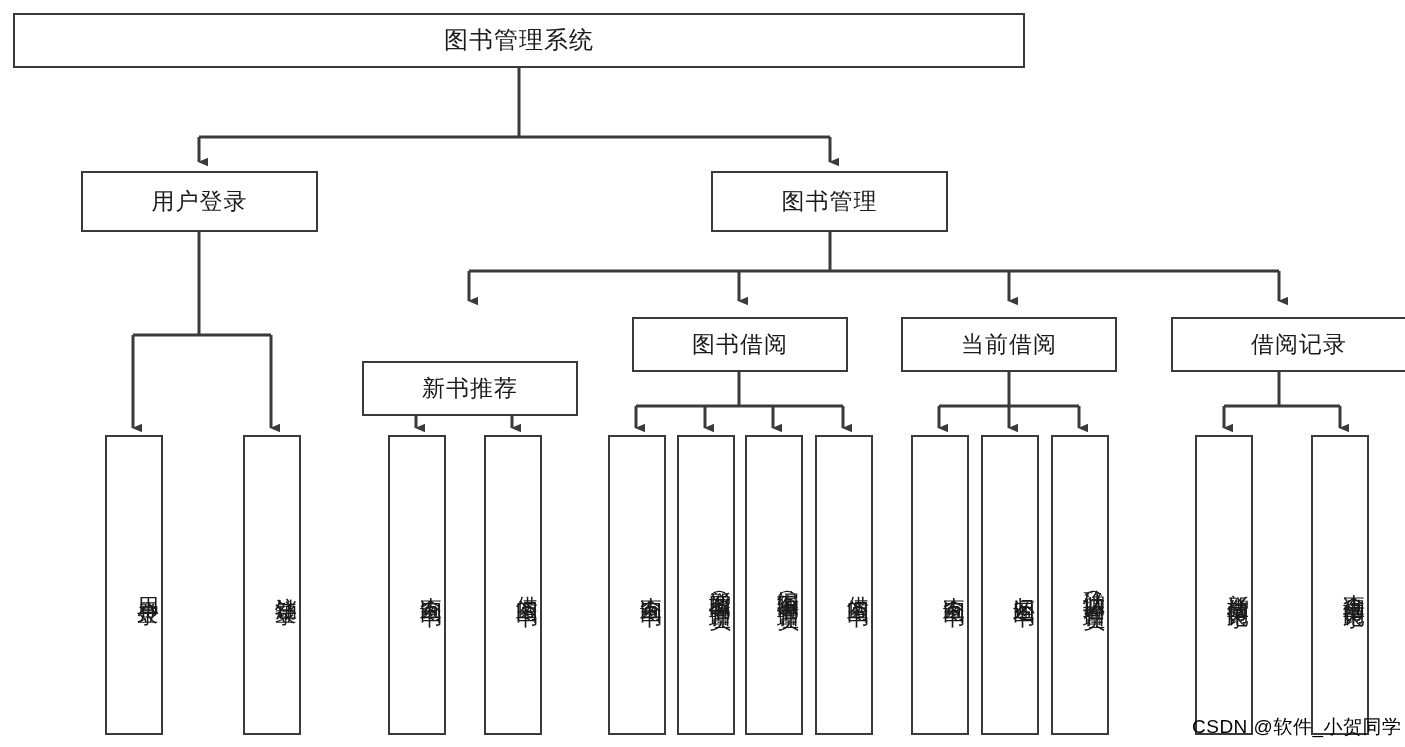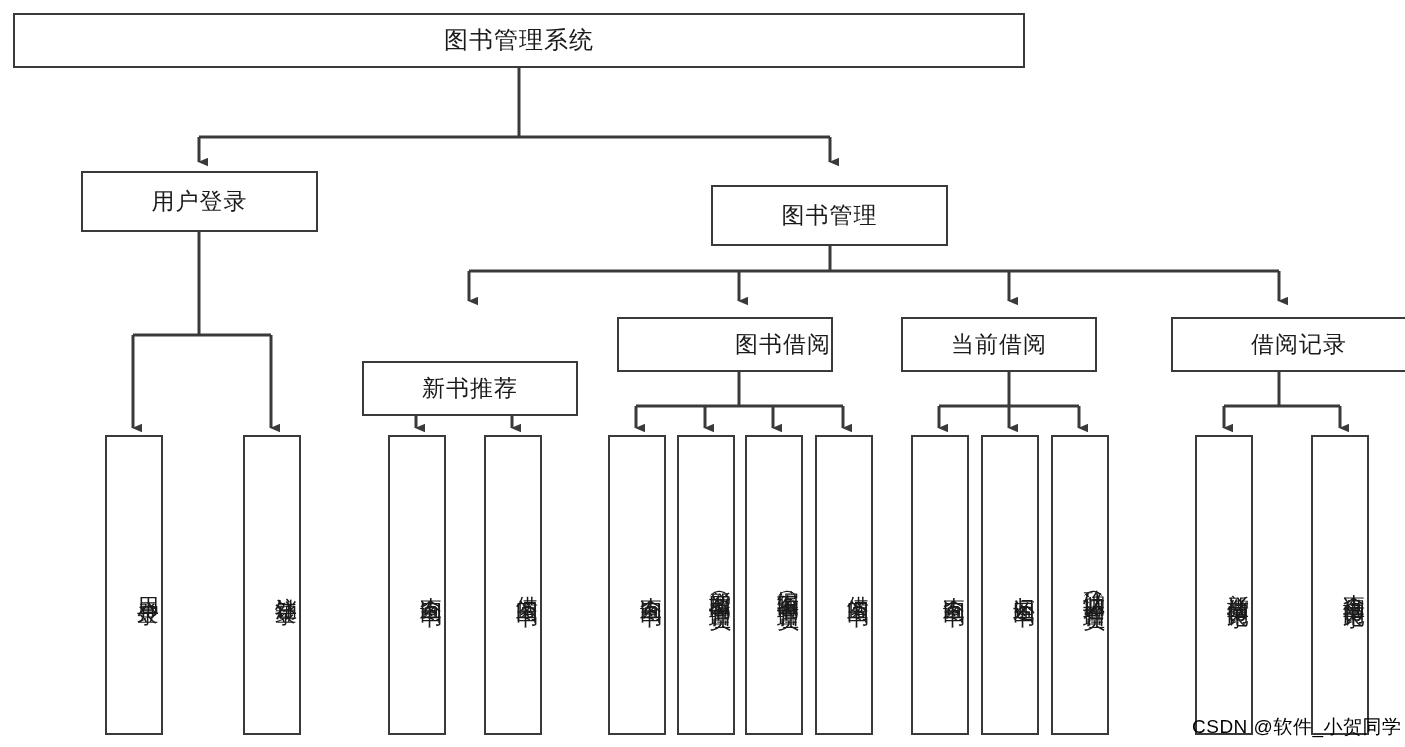--- a/index.html
+++ b/index.html
@@ -127,31 +127,31 @@
     </g>
   </svg>
 
   <div class="node horizontal root" style="left:13px; top:13px; width:1012px; height:55px;">
     <span>图书管理系统</span>
   </div>
 
   <div class="node horizontal" style="left:81px; top:171px; width:237px; height:61px;">
     <span>用户登录</span>
   </div>
-  <div class="node horizontal" style="left:711px; top:171px; width:237px; height:61px;margin-top:14px;">
+  <div class="node horizontal" style="left:711px; top:171px; width:237px; height:61px;">
     <span>图书管理</span>
   </div>
 
   <div class="node horizontal" style="left:362px; top:317px; width:216px; height:55px;margin-top:44px;">
     <span>新书推荐</span>
   </div>
-  <div class="node horizontal" style="left:617px; top:317px; width:216px; height:55px;justify-content:flex-end;">
+  <div class="node horizontal" style="left:632px; top:317px; width:216px; height:55px;">
     <span>图书借阅</span>
   </div>
-  <div class="node horizontal" style="left:901px; top:317px; width:196px; height:55px;">
+  <div class="node horizontal" style="left:901px; top:317px; width:216px; height:55px;">
     <span>当前借阅</span>
   </div>
   <div class="node horizontal" style="left:1171px; top:317px; width:256px; height:55px;">
     <span>借阅记录</span>
   </div>
 
   <div class="node vertical" style="left:105px; top:435px; width:58px; height:300px;">
     <span class="vlabel">用户登录</span>
   </div>
   <div class="node vertical" style="left:243px; top:435px; width:58px; height:300px;">

